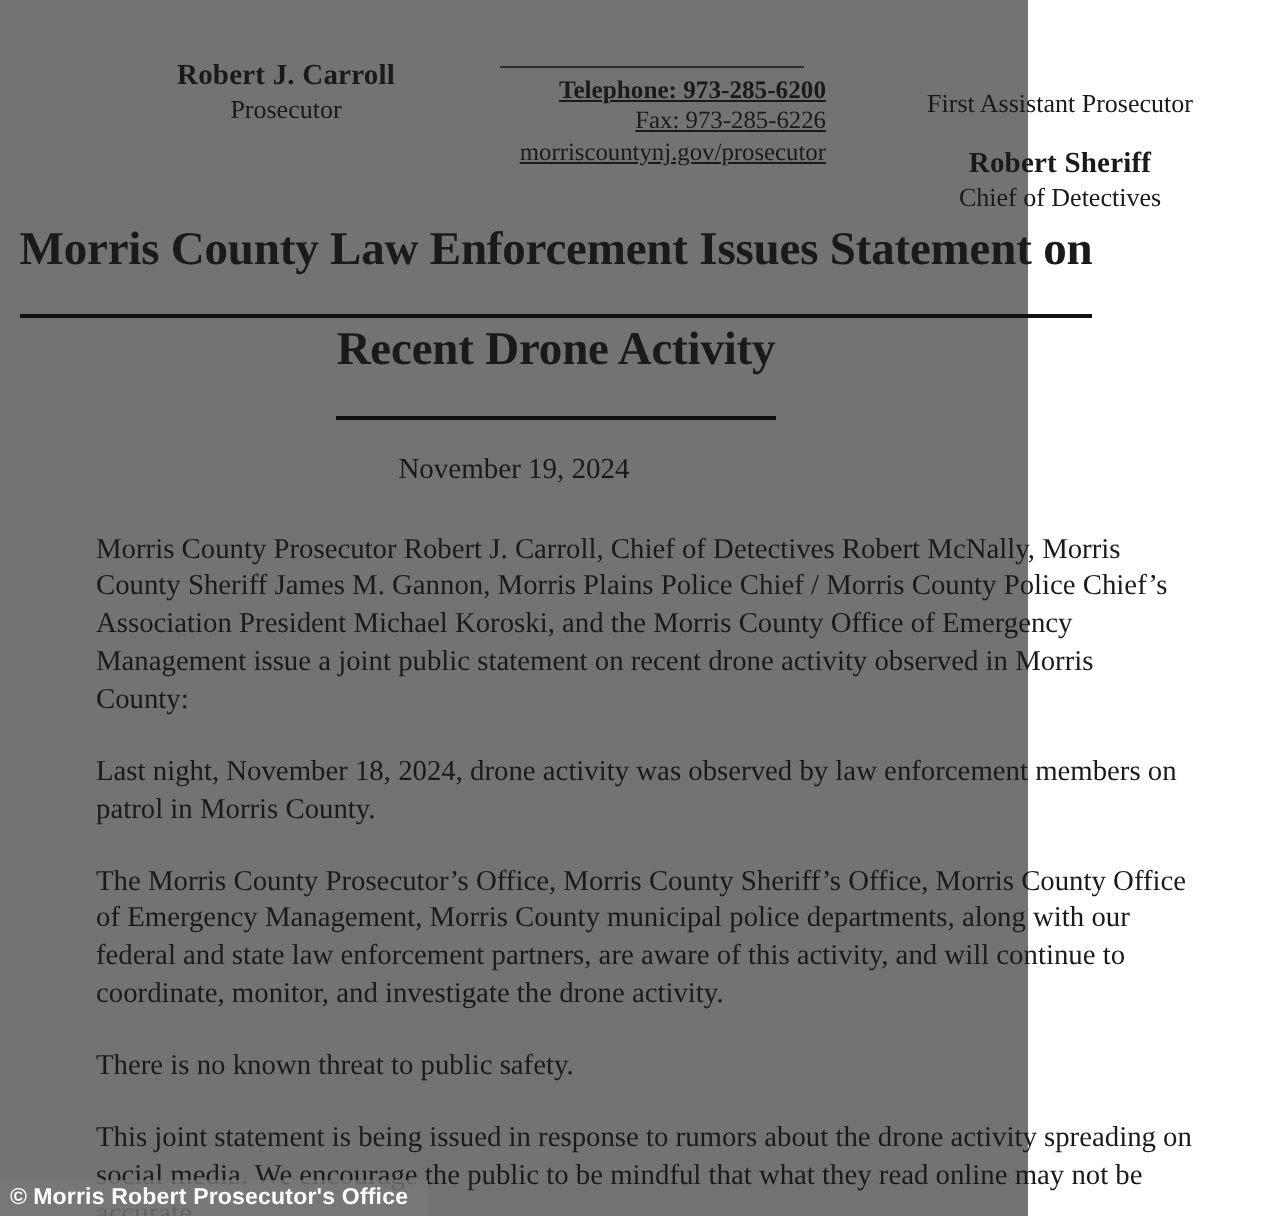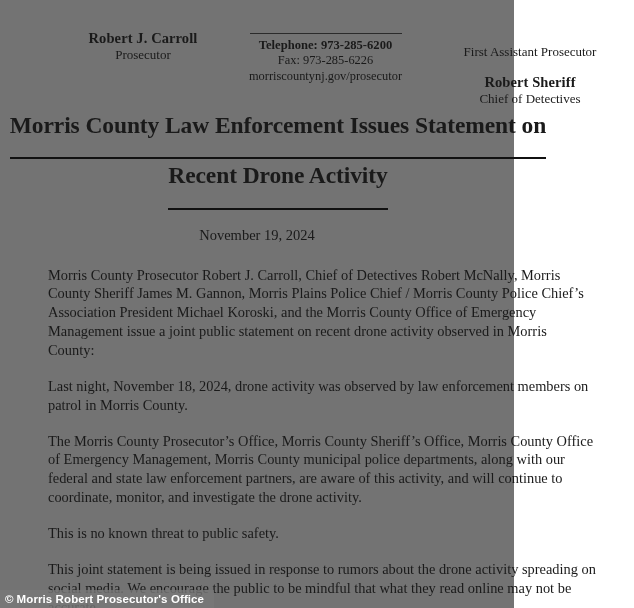--- a/index.html
+++ b/index.html
@@ -35,22 +35,23 @@
     top: 30px;
     width: 190px;
     text-align: center;
     line-height: 1.18;
   }
   .lh-center {
     position: absolute;
     left: 238px;
     top: 33px;
     width: 175px;
-    text-align: center;
+    text-align: right;
     line-height: 1.28;
+    text-decoration: underline;
   }
   .lh-right {
     position: absolute;
     left: 430px;
     top: 44px;
     width: 200px;
     text-align: center;
     line-height: 1.2;
   }
 
@@ -177,21 +178,21 @@
     <div><span class="hl-line">Morris County Law Enforcement Issues Statement on</span></div>
     <div class="hl-l2"><span class="hl-line">Recent Drone Activity</span></div>
   </div>
 
   <div class="docdate">November 19, 2024</div>
 
   <div class="body-copy">
     <p>Morris County Prosecutor Robert J. Carroll, Chief of Detectives Robert McNally, Morris County Sheriff James M. Gannon, Morris Plains Police Chief / Morris County Police Chief’s Association President Michael Koroski, and the Morris County Office of Emergency Management issue a joint public statement on recent drone activity observed in Morris County:</p>
     <p>Last night, November 18, 2024, drone activity was observed by law enforcement members on patrol in Morris County.</p>
     <p>The Morris County Prosecutor’s Office, Morris County Sheriff’s Office, Morris County Office of Emergency Management, Morris County municipal police departments, along with our federal and state law enforcement partners, are aware of this activity, and will continue to coordinate, monitor, and investigate the drone activity.</p>
-    <p>This is no known threat to public safety.</p>
+    <p>There is no known threat to public safety.</p>
     <p>This joint statement is being issued in response to rumors about the drone activity spreading on social media. We encourage the public to be mindful that what they read online may not be accurate.</p>
     <p>Anyone with information about this incident is encouraged to contact their local police department directly, and NOT 911, unless it is an emergency.</p>
 
   </div>
 
   <div class="caption-bar">
     <span class="copy-glyph">©</span>
     <span>Morris Robert Prosecutor's Office</span>
   </div>
 

